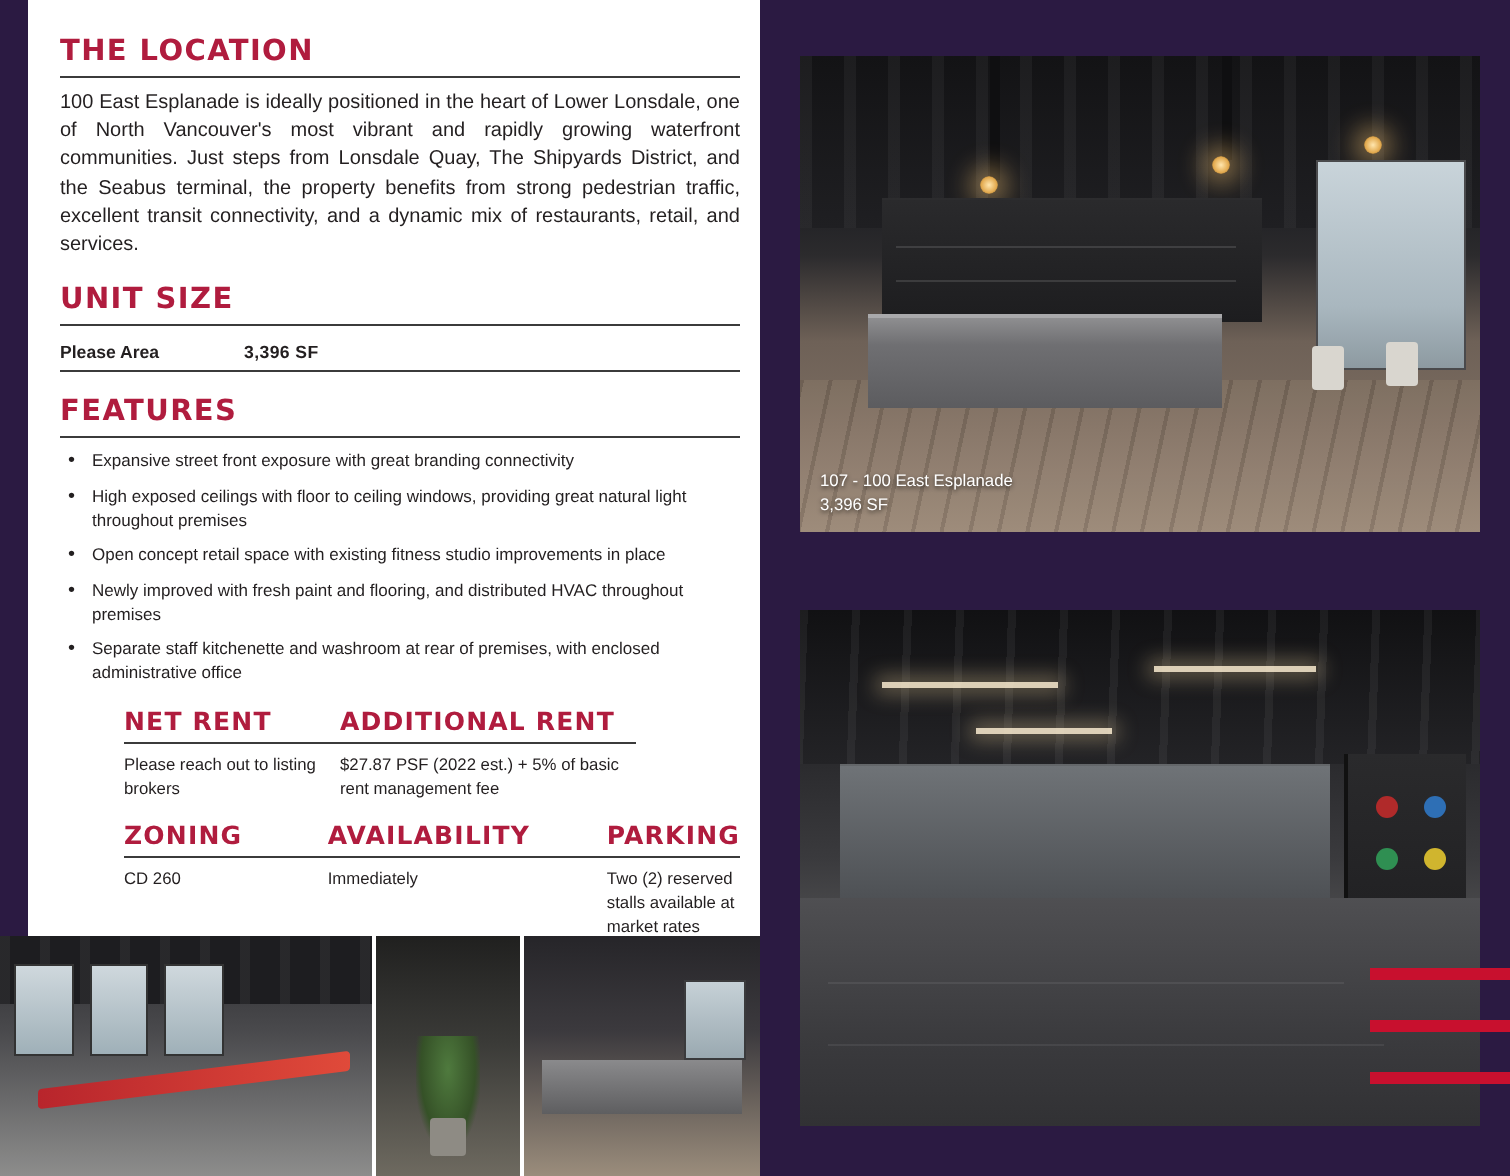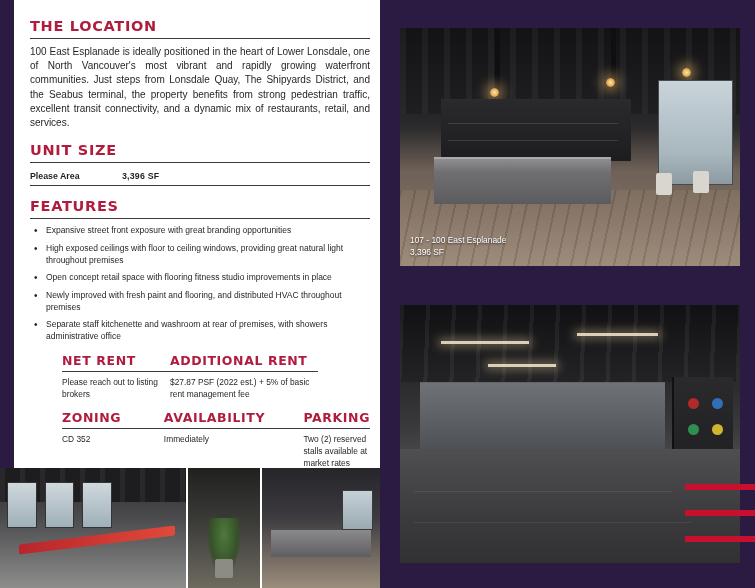--- a/index.html
+++ b/index.html
@@ -328,25 +328,25 @@
           <span class="lbl">Please Area</span>
           <span class="val">3,396  SF</span>
         </div>
         <div class="unit-underline"></div>
       </div>
 
       <div class="section">
         <h2 class="section-title">FEATURES</h2>
         <div class="rule"></div>
         <ul class="features">
-          <li>Expansive street front exposure with great branding opportunities</li>
+          <li>Expansive street front exposure with great branding connectivity</li>
           <li>High exposed ceilings with floor to ceiling windows, providing great natural light throughout premises</li>
-          <li>Open concept retail space with flooring fitness studio improvements in place</li>
+          <li>Open concept retail space with existing fitness studio improvements in place</li>
           <li>Newly improved with fresh paint and flooring, and distributed HVAC throughout premises</li>
-          <li>Separate staff kitchenette and washroom at rear of premises, with showers administrative office</li>
+          <li>Separate staff kitchenette and washroom at rear of premises, with enclosed administrative office</li>
         </ul>
       </div>
 
       <div class="two-col">
         <div class="col-a">
           <h3 class="sub-title">NET RENT</h3>
           <div class="sub-rule"></div>
           <div class="sub-text">Please reach out to listing brokers</div>
         </div>
         <div class="col-b">
@@ -354,21 +354,21 @@
           <div class="sub-rule"></div>
           <div class="sub-text">$27.87 PSF (2022 est.) + 5% of basic rent management fee</div>
         </div>
         <div class="col-c"></div>
       </div>
 
       <div class="two-col">
         <div class="col-a">
           <h3 class="sub-title">ZONING</h3>
           <div class="sub-rule"></div>
-          <div class="sub-text">CD 352</div>
+          <div class="sub-text">CD 260</div>
         </div>
         <div class="col-b">
           <h3 class="sub-title">AVAILABILITY</h3>
           <div class="sub-rule"></div>
           <div class="sub-text">Immediately</div>
         </div>
         <div class="col-c">
           <h3 class="sub-title">PARKING</h3>
           <div class="sub-rule"></div>
           <div class="sub-text">Two (2) reserved stalls available at market rates</div>

